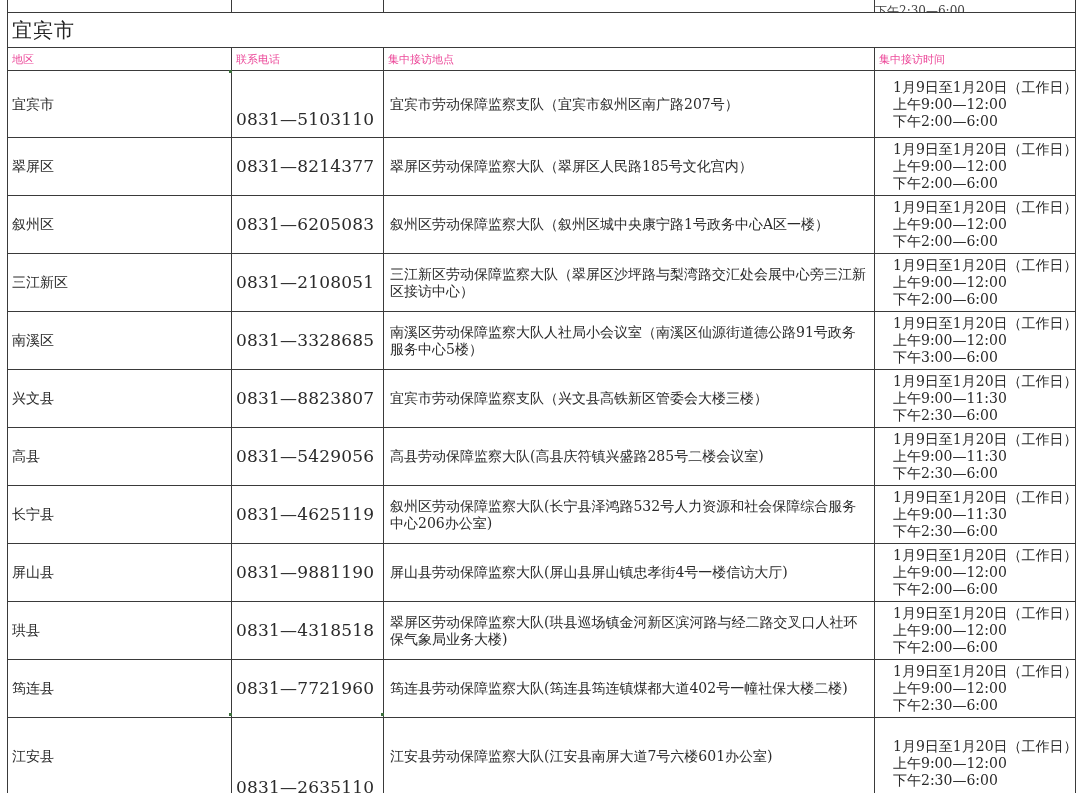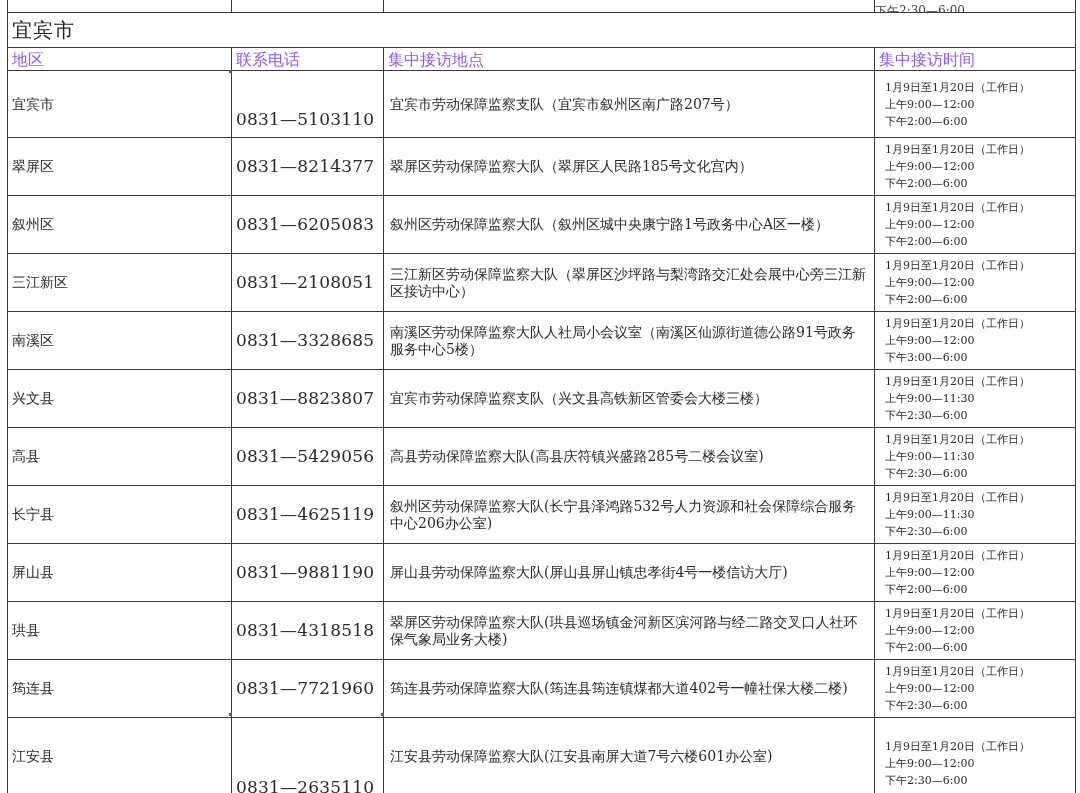--- a/index.html
+++ b/index.html
@@ -45,28 +45,28 @@
   tr.partial-row td .cut { display: block; transform: translateY(5px); color: #444; }
 
   tr.city-row td {
     height: 34px;
     font-size: 20px;
     letter-spacing: 1px;
     color: #222;
   }
   tr.head-row th {
     height: 22px;
-    font-size: 16px;
-    color: #8b5cf6;
+    font-size: 11px;
+    color: #ec4899;
   }
   tr.data-row td { height: 57px; }
   tr.data-row td.area { font-size: 14px; }
   tr.data-row td.phone { font-size: 17px; letter-spacing: 0.2px; }
   tr.data-row td.addr { font-size: 14px; padding: 0 6px; }
-  tr.data-row td.time { font-size: 11px; line-height: 17px; padding: 0 10px; margin-left: 18px; }
+  tr.data-row td.time { font-size: 14px; line-height: 17px; padding: 0 18px; margin-left: 18px; }
   tr.data-row td.phone.low { vertical-align: bottom; padding-bottom: 9px; }
   tr.data-row.last td { height: 76px; border-bottom: none; }
   tr.data-row.last td.area { vertical-align: middle; padding-bottom: 14px; }
   tr.data-row.last td.phone { vertical-align: bottom; padding-bottom: 12px; }
   tr.data-row.last td.addr { padding-bottom: 14px; }
 
   .time-line { display: block; white-space: nowrap; }
   .corner-mark {
     position: absolute;
     width: 3px; height: 3px;

